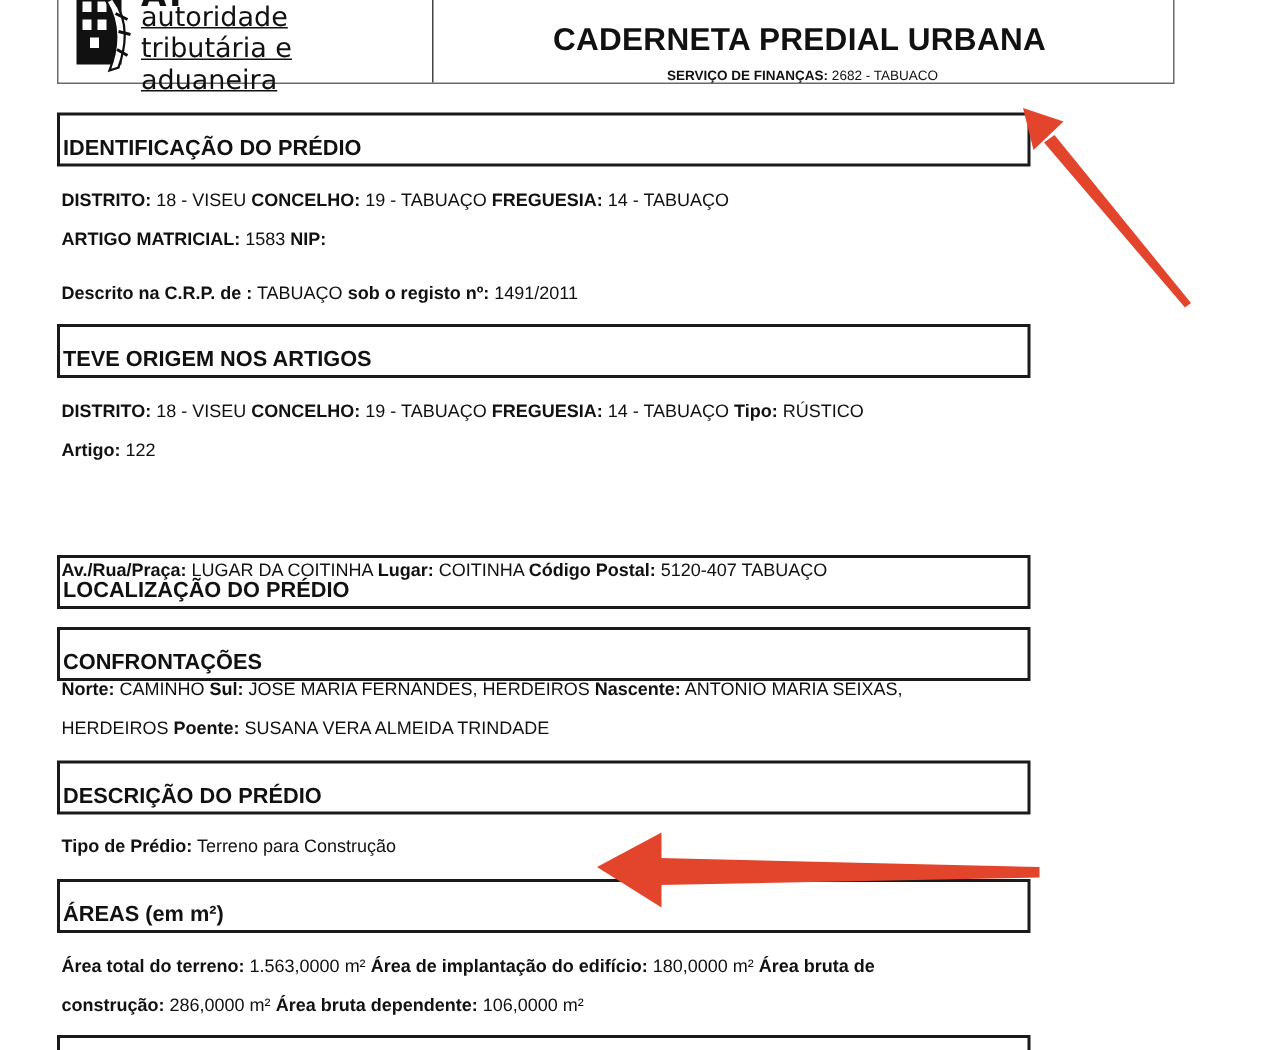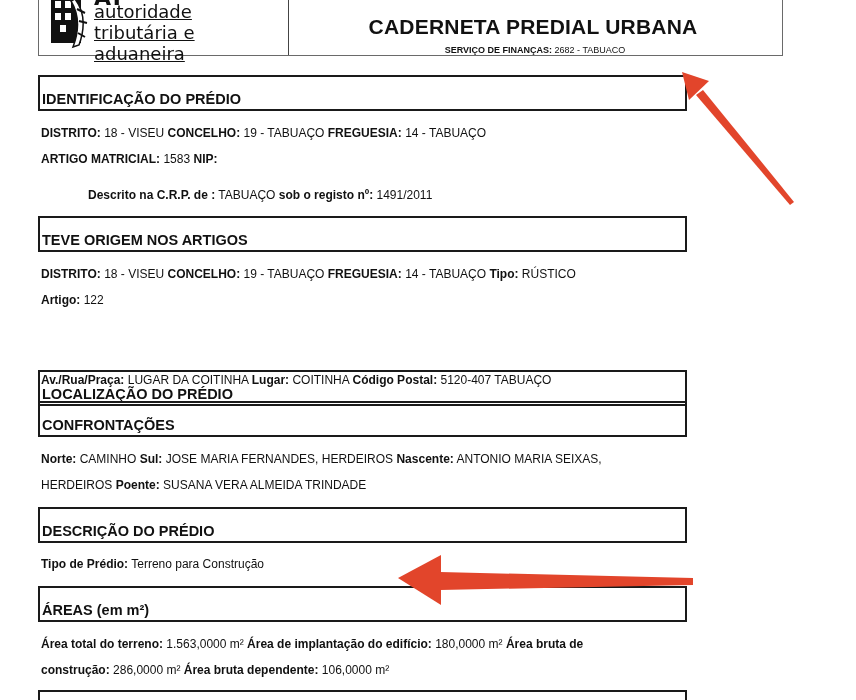--- a/index.html
+++ b/index.html
@@ -66,21 +66,21 @@
   <span>19 - TABUAÇO</span>
   <b>FREGUESIA:</b>
   <span>14 - TABUAÇO</span>
 </div>
 <div class="line" style="top:152px;">
   <b>ARTIGO MATRICIAL:</b>
   <span>1583</span>
   <b>NIP:</b>
   <span></span>
 </div>
-<div class="line" style="top:188px;margin-left:47px;">
+<div class="line" style="top:188px;">
   <b>Descrito na C.R.P. de :</b>
   <span>TABUAÇO</span>
   <b>sob o registo nº:</b>
   <span>1491/2011</span>
 </div>
 
 <div class="sec-box" style="top:216px;">
   <div class="sec-title">TEVE ORIGEM NOS ARTIGOS</div>
 </div>
 <div class="line" style="top:267px;">
@@ -103,21 +103,21 @@
 </div>
 <div class="line" style="top:373px;">
   <b>Av./Rua/Praça:</b>
   <span>LUGAR DA COITINHA</span>
   <b>Lugar:</b>
   <span>COITINHA</span>
   <b>Código Postal:</b>
   <span>5120-407 TABUAÇO</span>
 </div>
 
-<div class="sec-box" style="top:401px;">
+<div class="sec-box" style="top:418px;">
   <div class="sec-title">CONFRONTAÇÕES</div>
 </div>
 <div class="line" style="top:452px;">
   <b>Norte:</b>
   <span>CAMINHO</span>
   <b>Sul:</b>
   <span>JOSE MARIA FERNANDES, HERDEIROS</span>
   <b>Nascente:</b>
   <span>ANTONIO MARIA SEIXAS,</span>
 </div>

